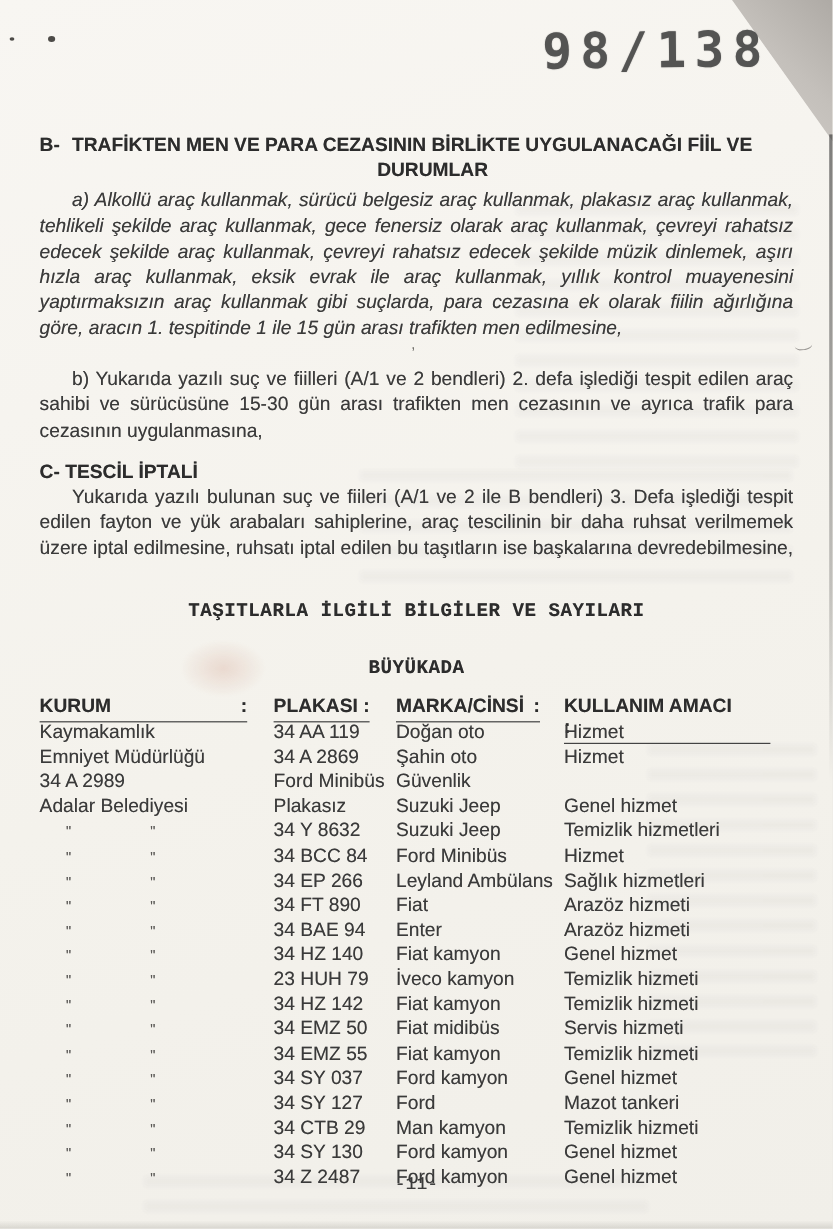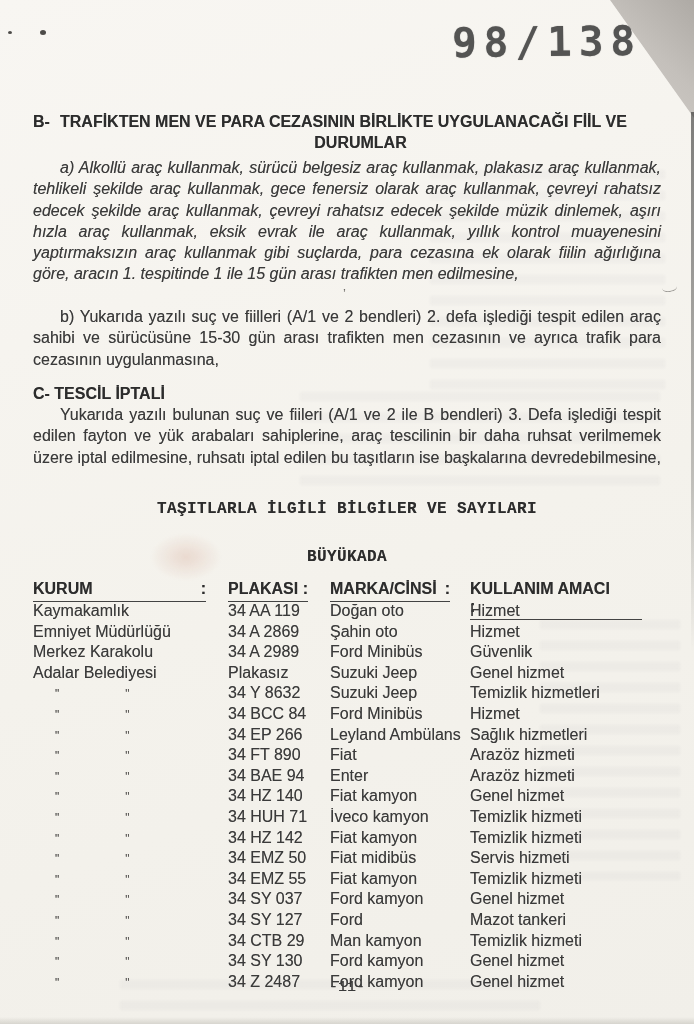--- a/index.html
+++ b/index.html
@@ -175,21 +175,20 @@
           <div>Doğan oto</div>
           <div>Hizmet</div>
         </div>
         <div class="trow">
           <div>Emniyet Müdürlüğü</div>
           <div>34 A 2869</div>
           <div>Şahin oto</div>
           <div>Hizmet</div>
         </div>
         <div class="trow">
-          <div>Merkez Karakolu</div>
           <div>34 A 2989</div>
           <div>Ford Minibüs</div>
           <div>Güvenlik</div>
         </div>
         <div class="trow">
           <div>Adalar Belediyesi</div>
           <div>Plakasız</div>
           <div>Suzuki Jeep</div>
           <div>Genel hizmet</div>
         </div>
@@ -224,21 +223,21 @@
           <div>Arazöz hizmeti</div>
         </div>
         <div class="trow">
           <div class="ditto"><span class="d1">"</span><span class="d2">"</span></div>
           <div>34 HZ 140</div>
           <div>Fiat kamyon</div>
           <div>Genel hizmet</div>
         </div>
         <div class="trow">
           <div class="ditto"><span class="d1">"</span><span class="d2">"</span></div>
-          <div>34 HUH 71</div>
+          <div>23 HUH 79</div>
           <div>İveco kamyon</div>
           <div>Temizlik hizmeti</div>
         </div>
         <div class="trow">
           <div class="ditto"><span class="d1">"</span><span class="d2">"</span></div>
           <div>34 HZ 142</div>
           <div>Fiat kamyon</div>
           <div>Temizlik hizmeti</div>
         </div>
         <div class="trow">

